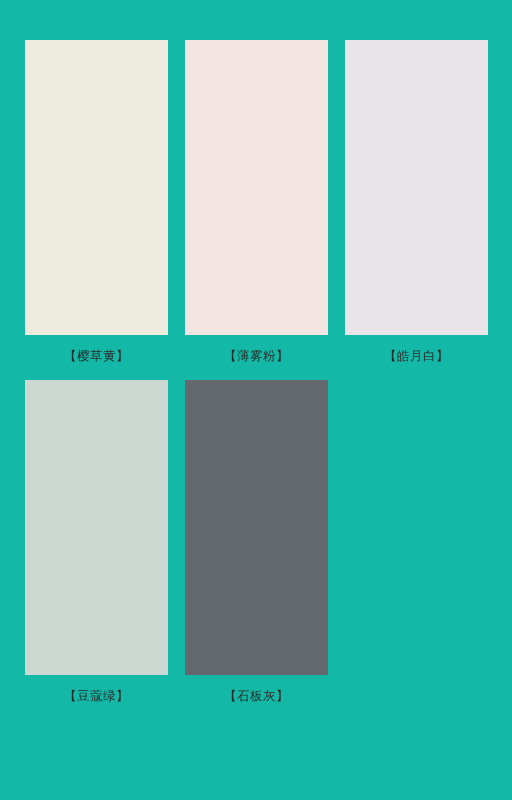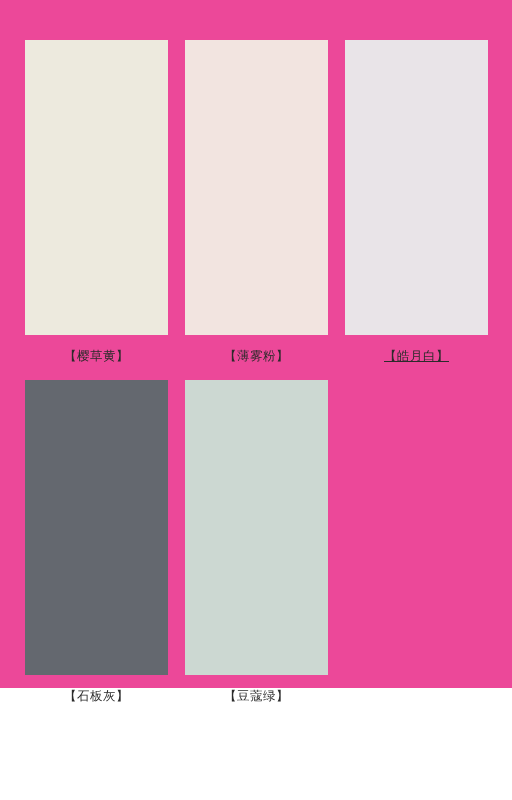--- a/index.html
+++ b/index.html
@@ -10,22 +10,22 @@
     width: 512px;
     height: 800px;
     background: #ffffff;
     font-family: "DejaVu Sans", "Liberation Sans", sans-serif;
     overflow: hidden;
   }
 
   .palette-sheet {
     box-sizing: border-box;
     width: 512px;
-    height: 688px;
-    background: #ec4899;
+    height: 800px;
+    background: #14b8a6;
     padding: 40px 20px 0 25px;
   }
 
   .swatch-grid {
     display: grid;
     grid-template-columns: repeat(3, 143px);
     grid-template-rows: repeat(2, auto);
     column-gap: 17px;
     row-gap: 15px;
     width: 462px;
@@ -66,28 +66,28 @@
       <div class="swatch-label" style="color: rgb(43, 43, 43);">【樱草黄】</div>
     </div>
 
     <div class="swatch-cell">
       <div class="swatch-chip" style="background-color:#f2e4e0;"></div>
       <div class="swatch-label" style="color: rgb(43, 43, 43);">【薄雾粉】</div>
     </div>
 
     <div class="swatch-cell">
       <div class="swatch-chip" style="background-color:#e9e4e8;"></div>
-      <div class="swatch-label" style="color: rgb(43, 43, 43); text-decoration: underline;">【皓月白】</div>
+      <div class="swatch-label" style="color: rgb(43, 43, 43);">【皓月白】</div>
+    </div>
+
+    <div class="swatch-cell">
+      <div class="swatch-chip" style="background-color:#ccd8d2;"></div>
+      <div class="swatch-label" style="color: rgb(43, 43, 43);">【豆蔻绿】</div>
     </div>
 
     <div class="swatch-cell">
       <div class="swatch-chip" style="background-color:#64686f;"></div>
       <div class="swatch-label" style="color: rgb(43, 43, 43);">【石板灰】</div>
     </div>
 
-    <div class="swatch-cell">
-      <div class="swatch-chip" style="background-color:#ccd8d2;"></div>
-      <div class="swatch-label" style="color: rgb(43, 43, 43);">【豆蔻绿】</div>
-    </div>
-
 
   </div>
 </div>
 
 </body></html>

